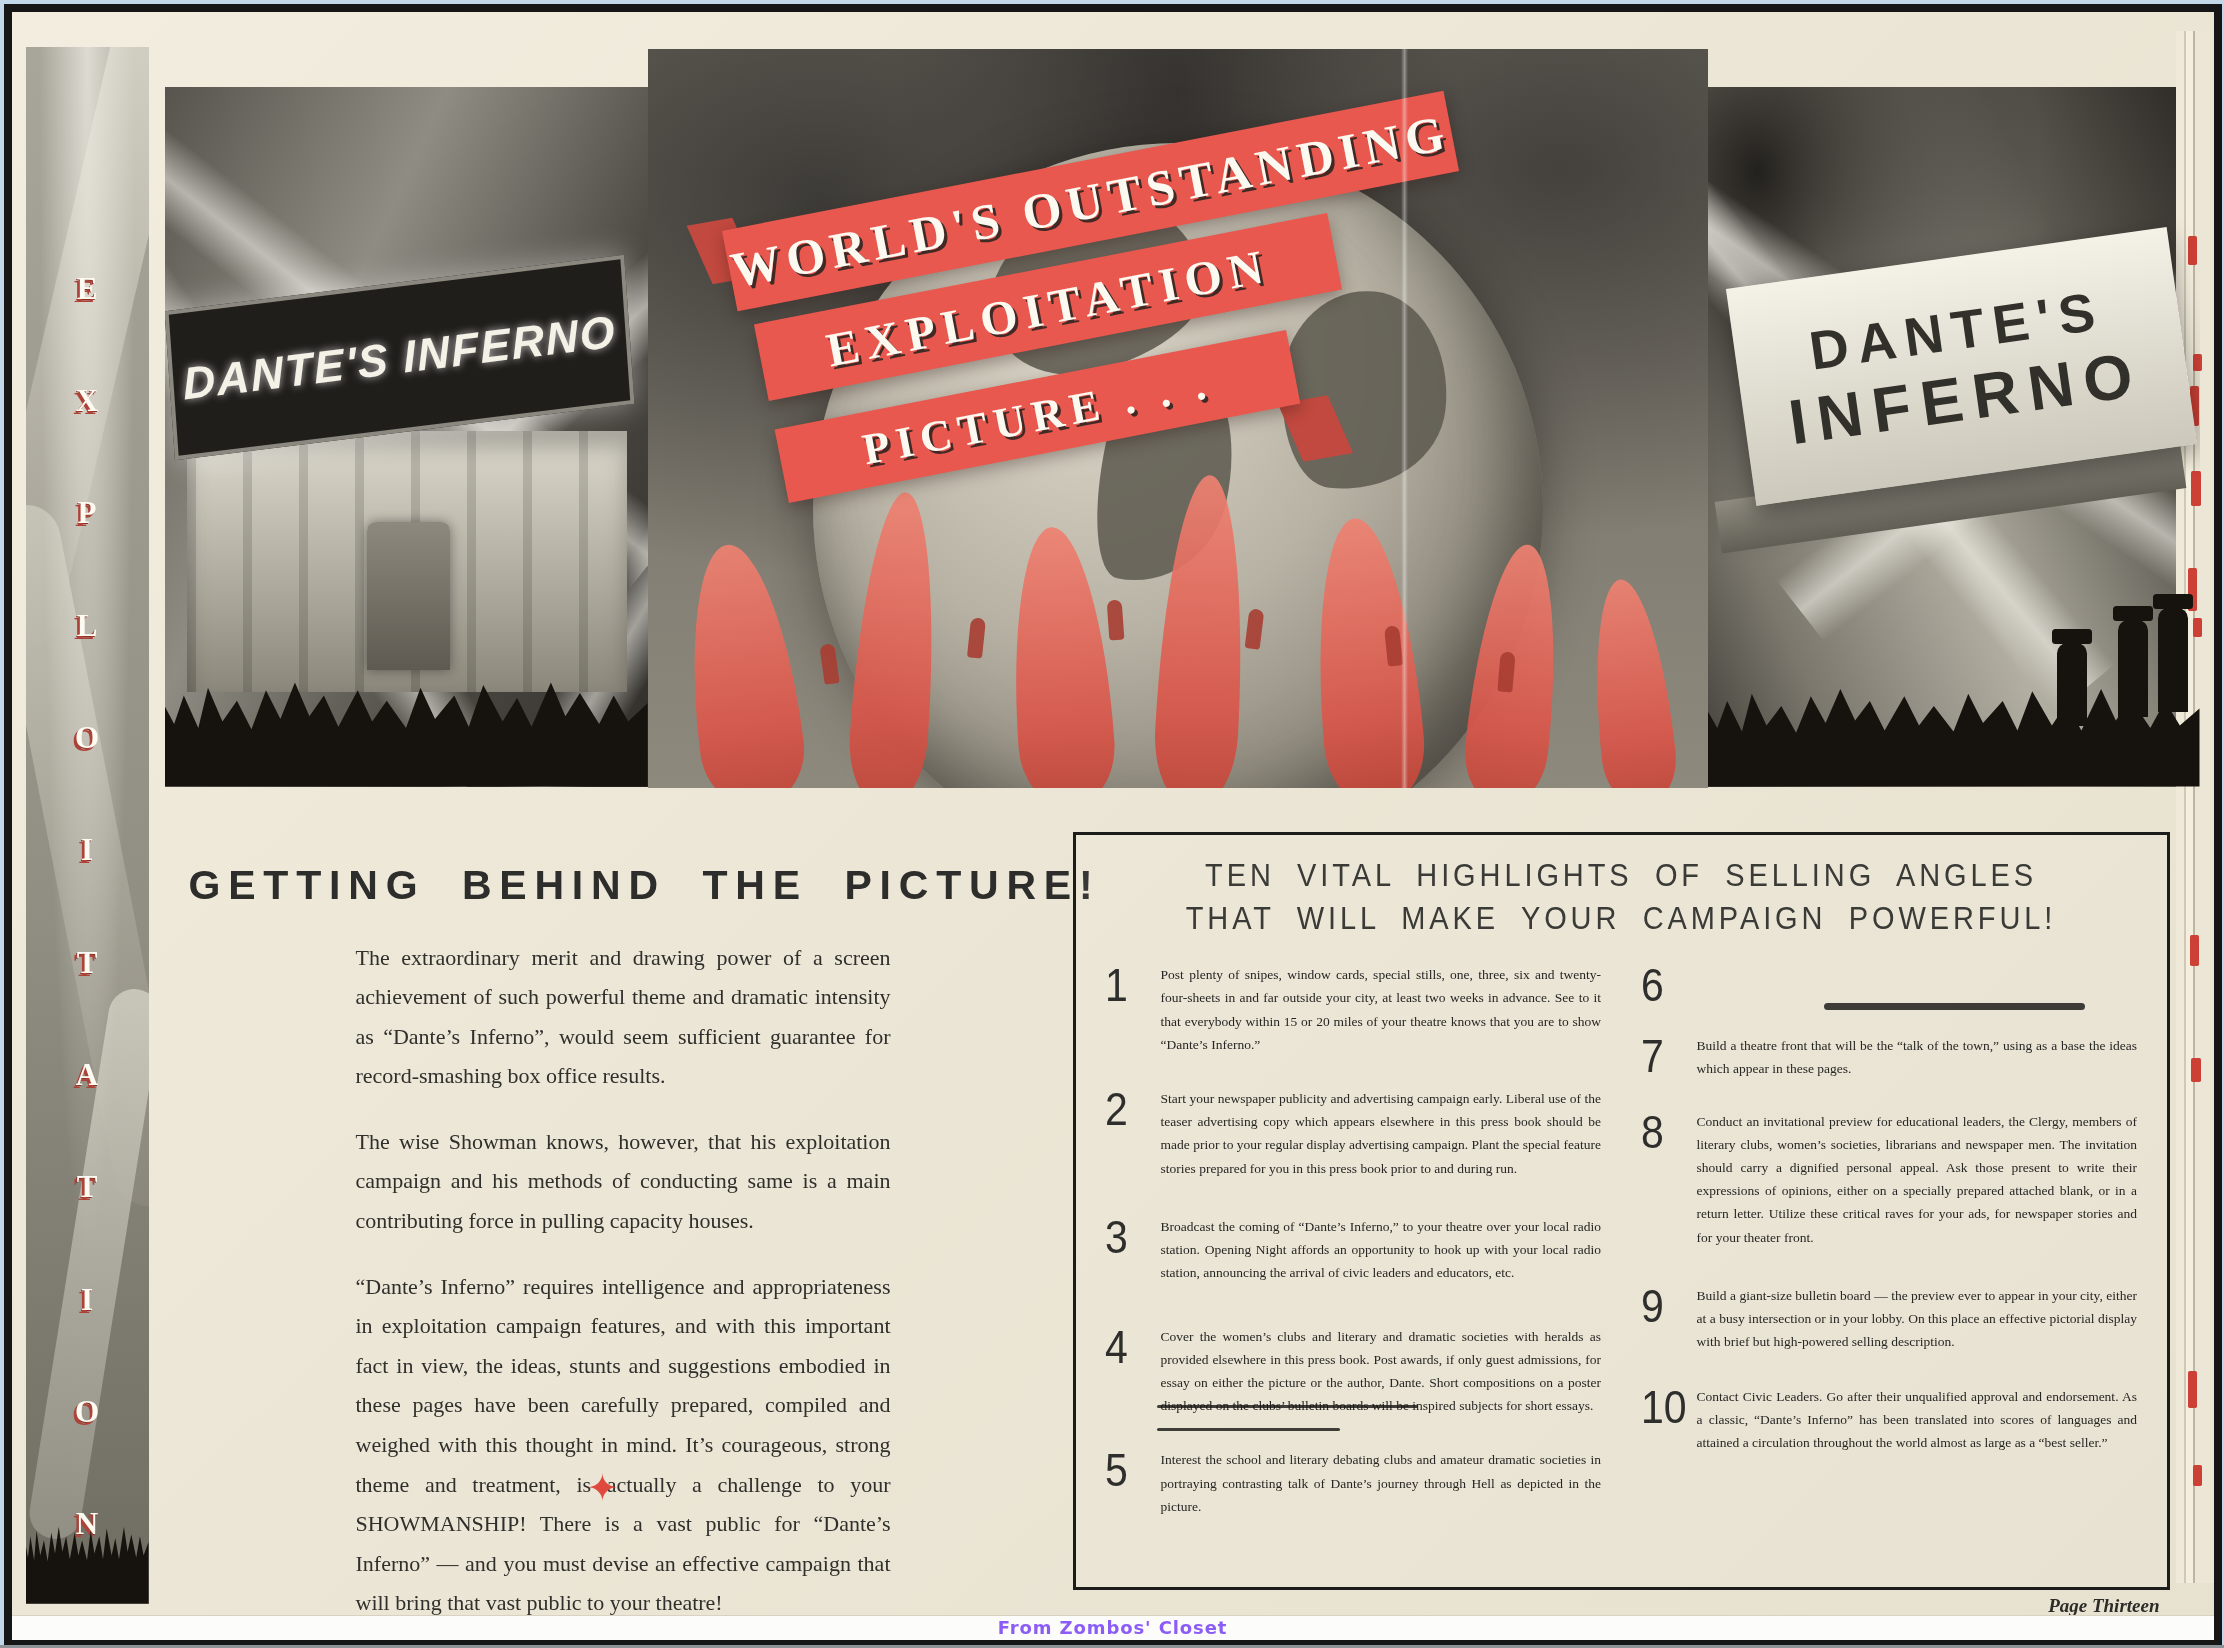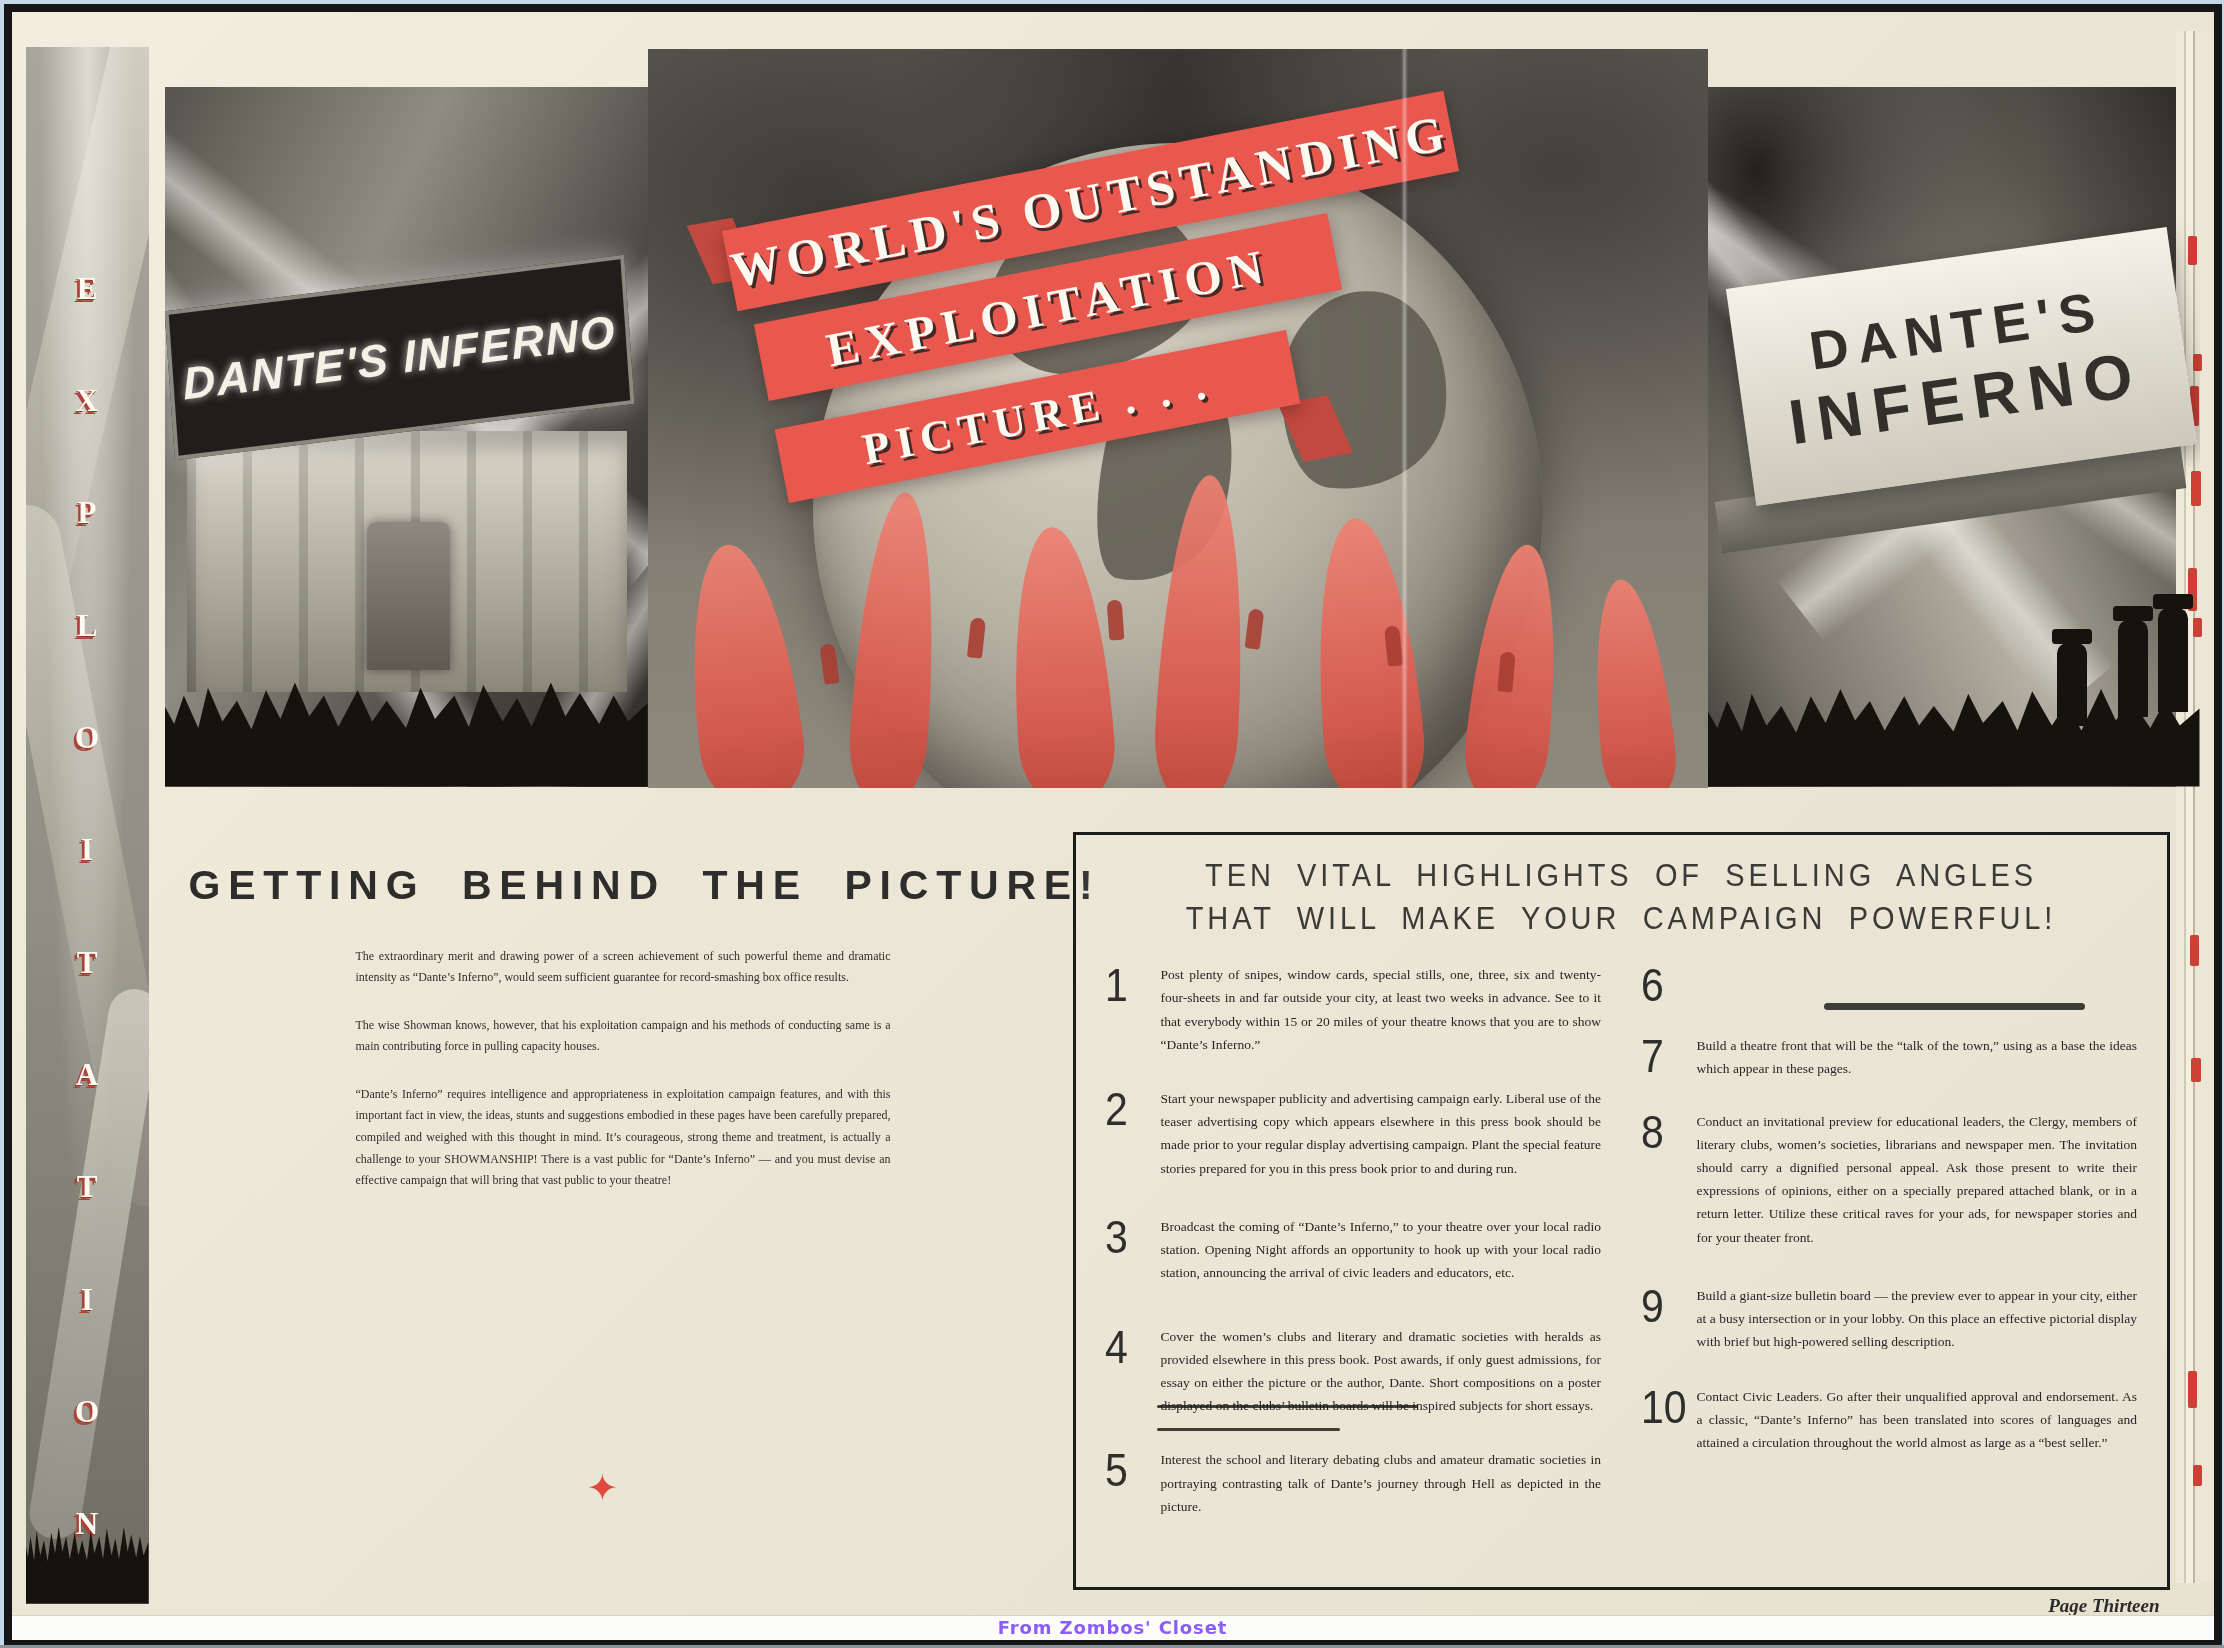--- a/index.html
+++ b/index.html
@@ -108,21 +108,21 @@
   .ledge{position:absolute;left:8.7px;top:382px;width:469px;height:52px;transform:rotate(-8deg);
          background:linear-gradient(#8f8b80,#615e55);z-index:3;}
   .fig{position:absolute;width:29.5px;height:97px;background:#16130f;border-radius:10.4px 10.4px 0 0;z-index:7;}
   .fig::before{content:"";position:absolute;top:-14px;left:-5.2px;width:40px;height:15.6px;background:#16130f;border-radius:3.5px;}
 
   
   .headline{position:absolute;left:177px;top:850px;width:879px;
             font-family:"Liberation Sans",sans-serif;font-weight:700;font-size:41px;color:#2d2d2b;
             letter-spacing:7.8px;word-spacing:17.4px;white-space:nowrap;}
   .article{position:absolute;left:344px;top:926px;width:535px;}
-  .article p{margin:8px 0 26px 0;font-size:12px;line-height:1.8;text-align:justify;color:#2f2f2c;}
+  .article p{margin:0 0 26px 0;font-size:22px;line-height:1.8;text-align:justify;color:#2f2f2c;}
   .ornament{position:absolute;left:575px;top:1457px;font-size:38px;color:#e0493e;line-height:1;}
 
   
   .hbox{position:absolute;left:1061px;top:820px;width:1097px;height:758px;border:3.5px solid #1c1c1a;
         box-sizing:border-box;padding:22.6px 29.5px 0 29.5px;background:rgba(255,255,255,.05);}
   .hbox-title{text-align:center;font-family:"Liberation Sans",sans-serif;font-weight:400;color:#3a3a37;
               font-size:29px;letter-spacing:3.9px;word-spacing:10.4px;line-height:1.38;transform:scaleY(1.08);}
   .hcols{display:flex;gap:40px;margin-top:26px;}
   .hcol{flex:1;min-width:0;}
   .hitem{display:flex;gap:15.6px;position:relative;}

